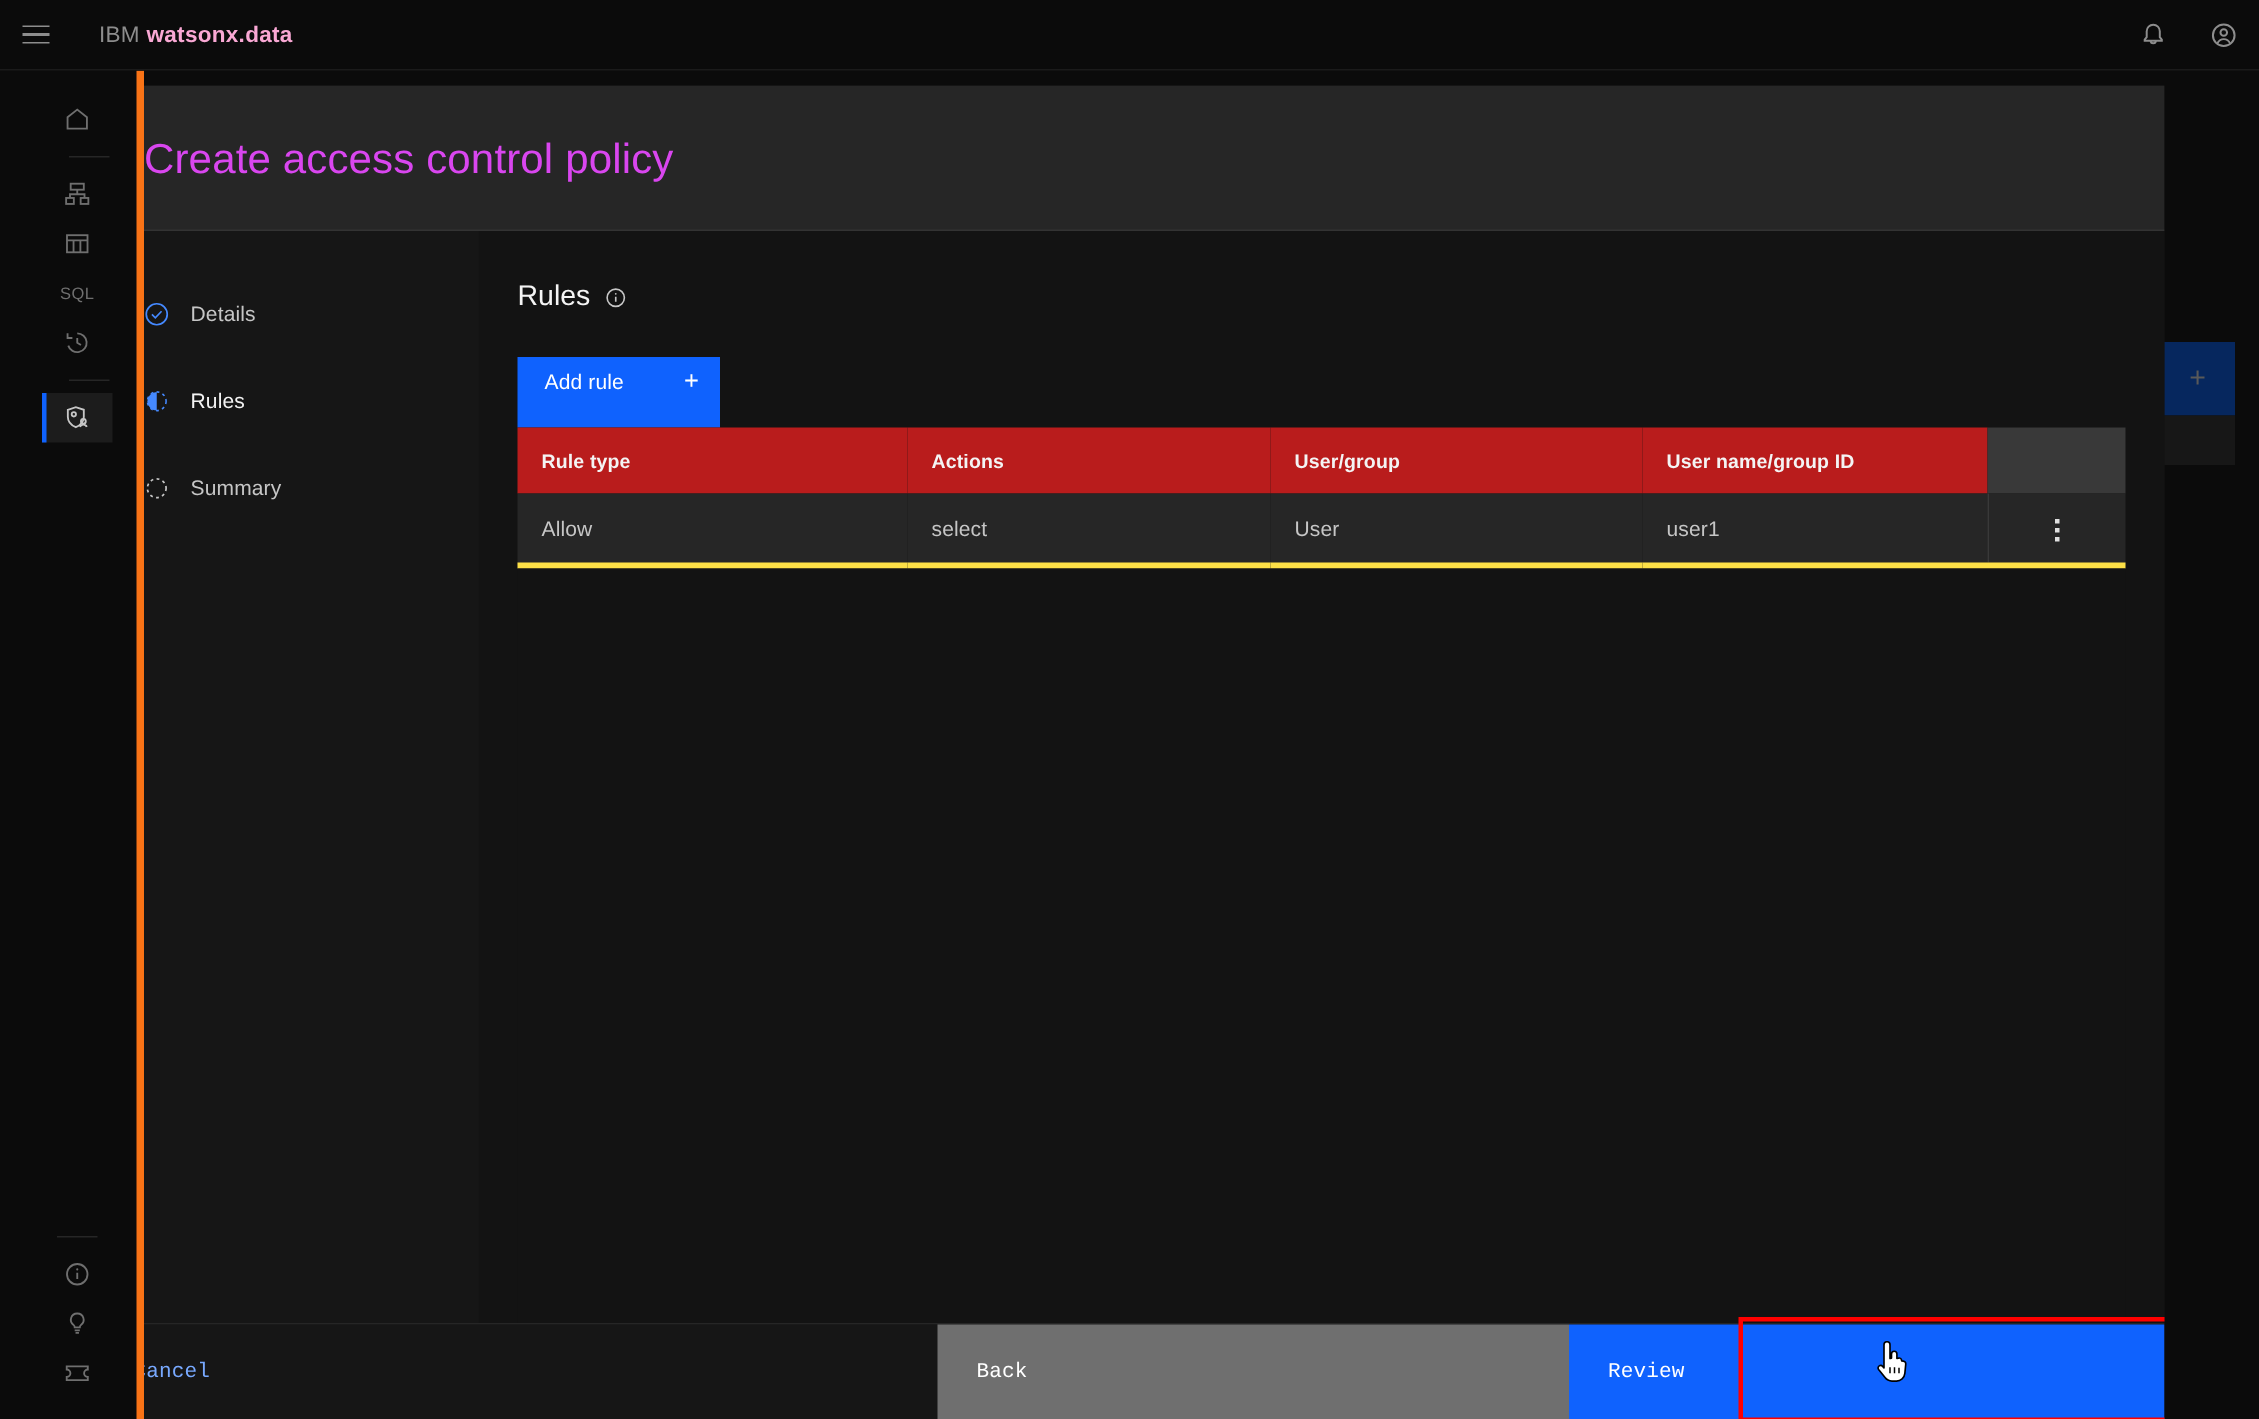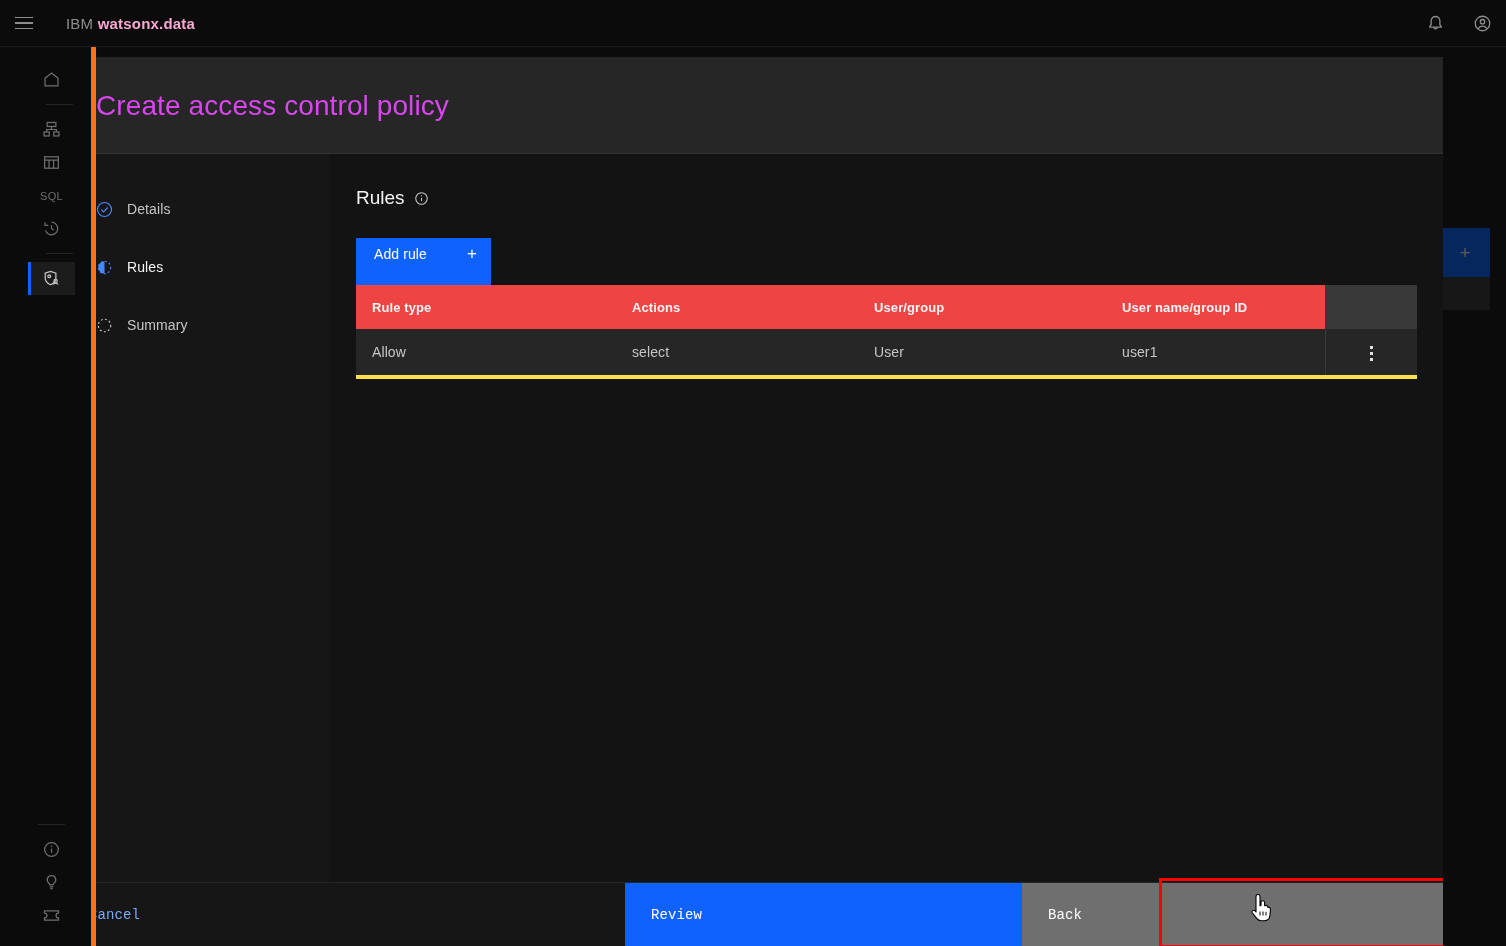--- a/index.html
+++ b/index.html
@@ -91,21 +91,21 @@
     background: #262626; padding: 33px 33px 31px 33px;
     border-bottom: 1px solid #333;
     flex: 0 0 auto;
   }
   .modal-title {
     font-size: 28px; font-weight: 400; color: #d946ef; letter-spacing: .1px;
   }
   .modal-subtitle {
     margin-top: 19px; font-size: 14px; color: #c6c6c6; letter-spacing: .1px;
   }
-  .modal-body { flex: 1 1 auto; display: flex; min-height: 0; gap: 11px; }
+  .modal-body { flex: 1 1 auto; display: flex; min-height: 0; }
 
   
   .steps {
     width: 256px; flex: 0 0 256px; background: #161616;
     padding: 26px 0 0 0; position: relative;
   }
   .steps-line {
     position: absolute; left: 25px; top: 28px; width: 2px; height: 220px;
     background: #393939;
   }
@@ -155,21 +155,21 @@
     flex: 0 0 135px; width: 135px; background: #0f62fe; border: none;
     color: #ffffff; font-size: 14px; font-family: "Liberation Sans", sans-serif;
     display: flex; align-items: center; justify-content: space-between;
     padding: 0 14px 16px 18px; cursor: pointer; letter-spacing: .1px;
   }
   .add-rule-btn .plus-ic { font-size: 17px; line-height: 1; }
 
   
   .table { width: 100%; border-collapse: collapse; table-layout: fixed; }
   .table thead th {
-    background: #ef4444; color: #f4f4f4; font-size: 13px; font-weight: 700;
+    background: #b91c1c; color: #f4f4f4; font-size: 13px; font-weight: 700;
     text-align: left; height: 44px; padding: 0 0 0 16px; letter-spacing: .1px;
   }
   .table tbody td {
     background: #262626; color: #c6c6c6; font-size: 14px; height: 48px;
     padding: 0 0 0 16px; border-bottom: 4px solid #fde047; letter-spacing: .1px;
   }
   .col-a { width: 260px; }
   .col-b { width: 242px; }
   .col-c { width: 248px; }
   .col-d { width: auto; }
@@ -403,22 +403,22 @@
           </tr>
         </tbody>
       </table>
 
       <div class="table-fill"></div>
     </div>
   </div>
 
   <div class="footer">
     <button class="footer-btn btn-cancel">Cancel</button>
+    <button class="footer-btn btn-back">Back</button>
     <button class="footer-btn btn-review">Review</button>
-    <button class="footer-btn btn-back">Back</button>
     <div class="review-highlight"></div>
   </div>
 </div>
 
 <div class="cursor">
   <svg width="26" height="30" viewBox="0 0 26 30">
     <path d="M7 2.5c0-1.1.9-2 2-2s2 .9 2 2v9.2l1-.3V8.6c0-1 .8-1.8 1.8-1.8s1.8.8 1.8 1.8v3l1.1-.2c.9-.2 1.8.4 2 1.3l.1.6 1.1.1c1 .1 1.7 1 1.6 2l-.6 6.2c-.3 2.9-2.7 5.1-5.6 5.1h-3c-1.8 0-3.5-.8-4.6-2.3L3.4 19c-.6-.8-.4-1.9.4-2.4.7-.5 1.7-.4 2.3.3l.9 1V2.5z" fill="#ffffff" stroke="#000000" stroke-width="1.1" stroke-linejoin="round"></path>
     <path d="M11 17.5v4M14 17.5v4M17 17.8v3.7" stroke="#000000" stroke-width="1" fill="none"></path>
   </svg>
 </div>

